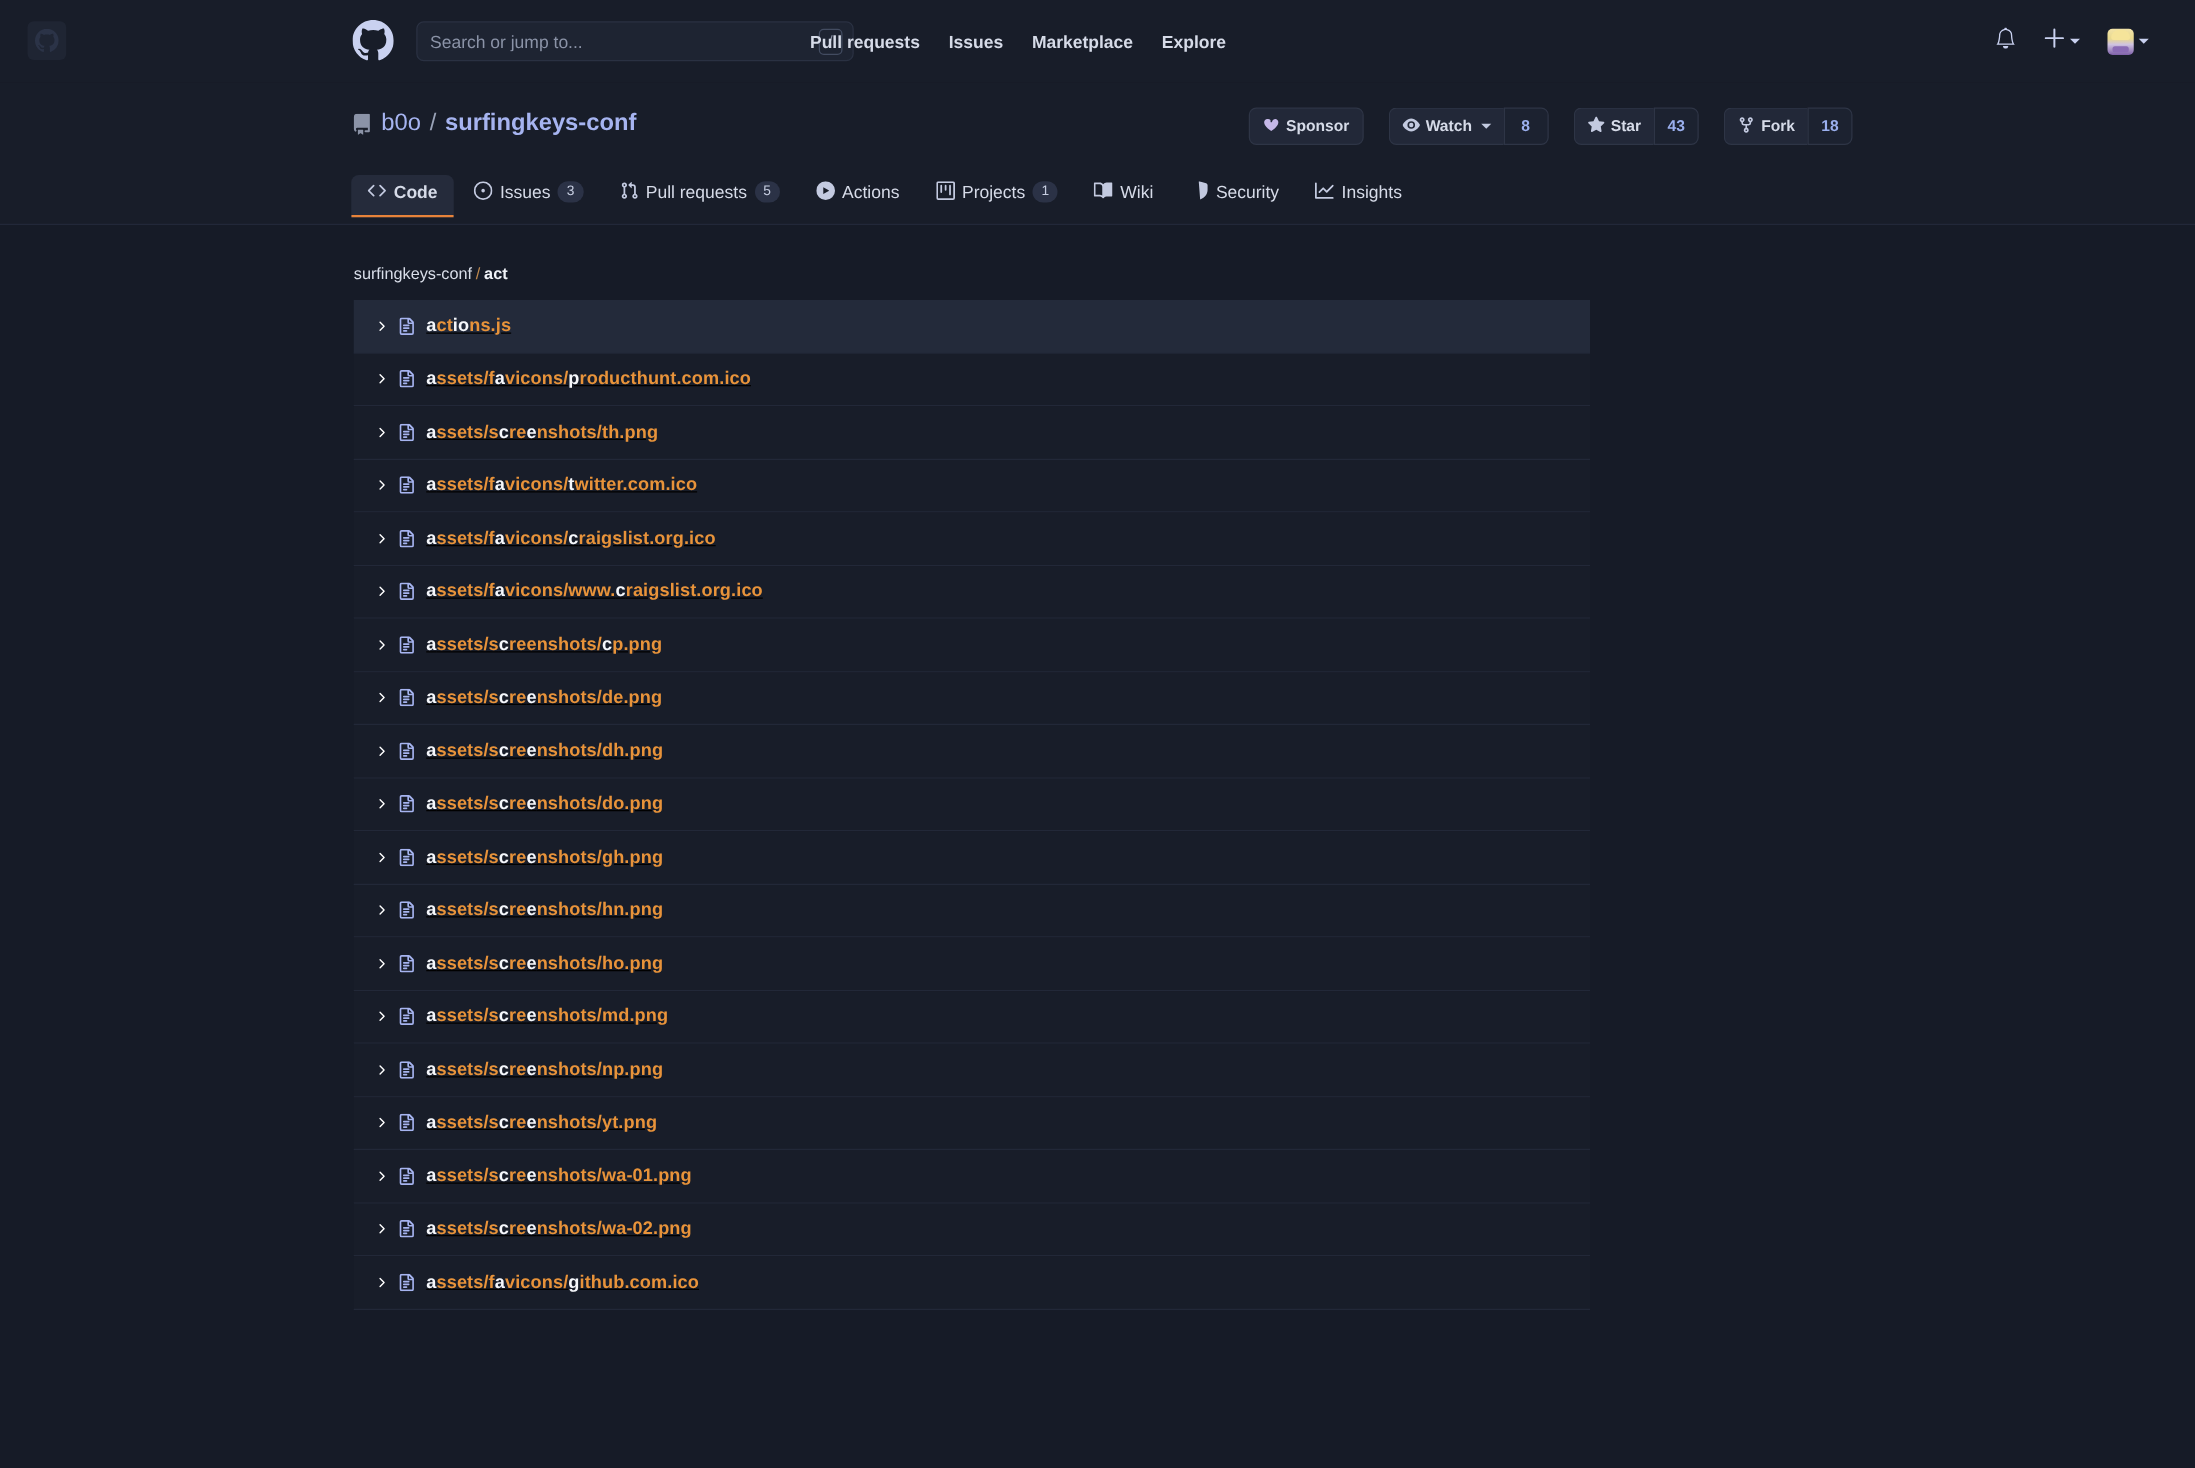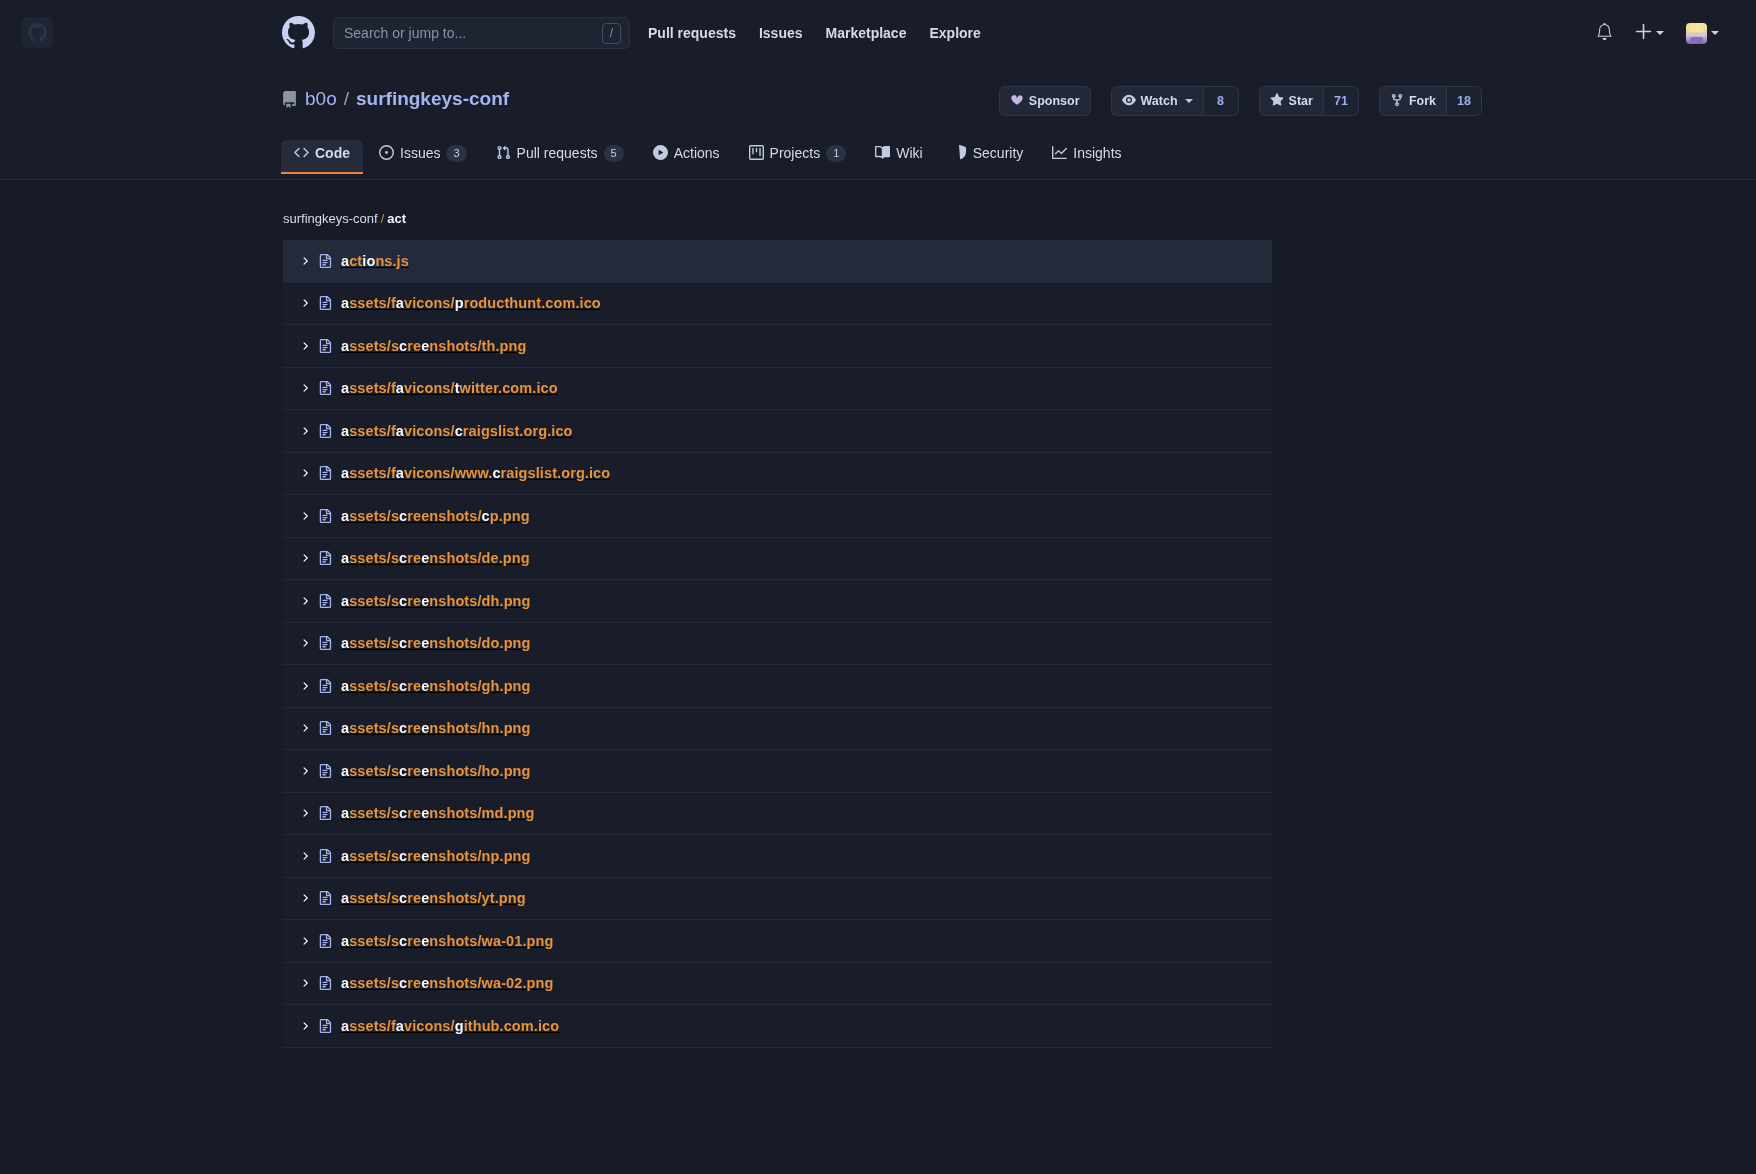--- a/index.html
+++ b/index.html
@@ -29,21 +29,21 @@
   .gh-tile svg { fill: #2b3347; }
   .gh-logo {
     position: absolute; left: 279px; top: 13px;
     width: 38px; height: 38px;
     display: flex; align-items: center; justify-content: center;
   }
   .gh-logo svg { fill: #c9d1f0; }
 
   .search-box {
     position: absolute; left: 333px; top: 17px;
-    width: 297px; height: 32px;
+    width: 350px; height: 32px;
     background: #1e2432;
     border: 1px solid #2a3142;
     border-radius: 6px;
     display: flex; align-items: center;
     padding: 0 8px;
   }
   .search-input {
     flex: 1; background: transparent; border: none; outline: none;
     color: #c7ccda; font-size: 14px;
     font-family: "Liberation Sans", sans-serif;
@@ -301,21 +301,21 @@
 
     <div class="btn-grp">
       <div class="btn btn-left">
         <span>
           <svg width="14" height="14" viewBox="0 0 16 16">
               <path d="M8 .25a.75.75 0 0 1 .673.418l1.882 3.815 4.21.612a.75.75 0 0 1 .416 1.279l-3.046 2.97.719 4.192a.75.75 0 0 1-1.088.791L8 12.347l-3.766 1.98a.75.75 0 0 1-1.088-.79l.72-4.194L.818 6.374a.75.75 0 0 1 .416-1.28l4.21-.611L7.327.668A.75.75 0 0 1 8 .25z"></path>
             </svg>
         </span>
         <span>Star</span>
       </div>
-      <div class="btn-count">71</div>
+      <div class="btn-count">43</div>
     </div>
 
     <div class="btn-grp">
       <div class="btn btn-left">
         <span>
           <svg width="14" height="14" viewBox="0 0 16 16">
               <path d="M5 5.372v.878c0 .414.336.75.75.75h4.5a.75.75 0 0 0 .75-.75v-.878a2.25 2.25 0 1 1 1.5 0v.878a2.25 2.25 0 0 1-2.25 2.25h-1.5v2.128a2.251 2.251 0 1 1-1.5 0V8.5h-1.5A2.25 2.25 0 0 1 3.5 6.25v-.878a2.25 2.25 0 1 1 1.5 0zM5 3.25a.75.75 0 1 0-1.5 0 .75.75 0 0 0 1.5 0zm6.75.75a.75.75 0 1 0 0-1.5.75.75 0 0 0 0 1.5zm-3 8.75a.75.75 0 1 0-1.5 0 .75.75 0 0 0 1.5 0z"></path>
             </svg>
         </span>
         <span>Fork</span>

